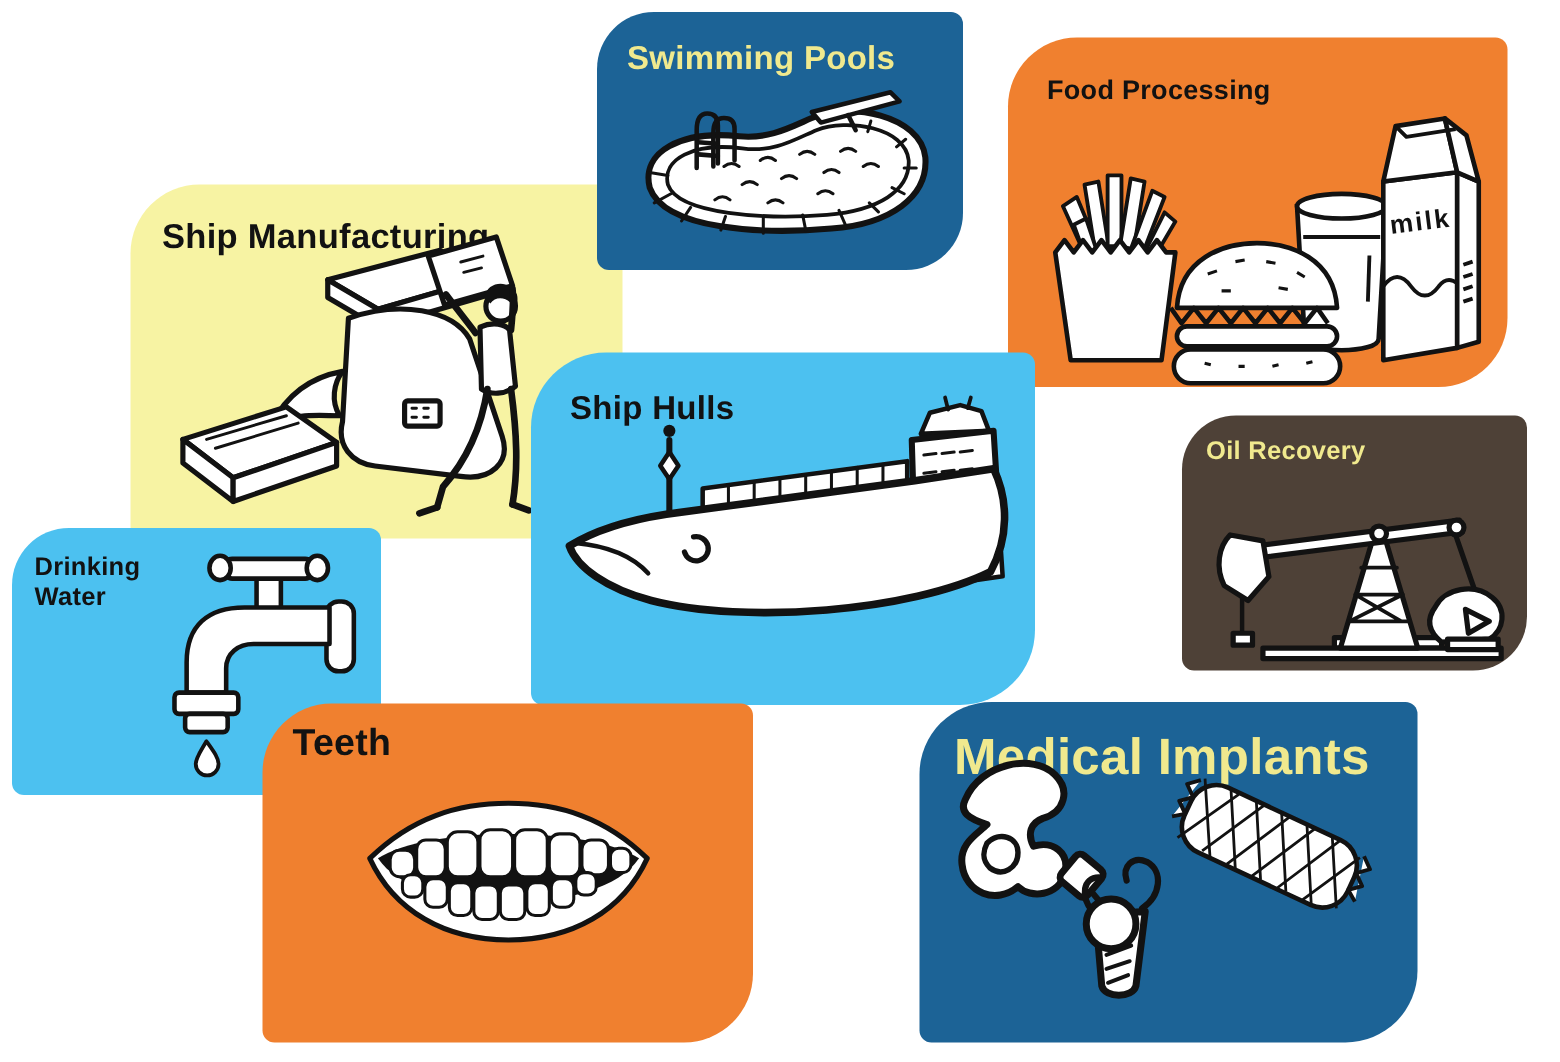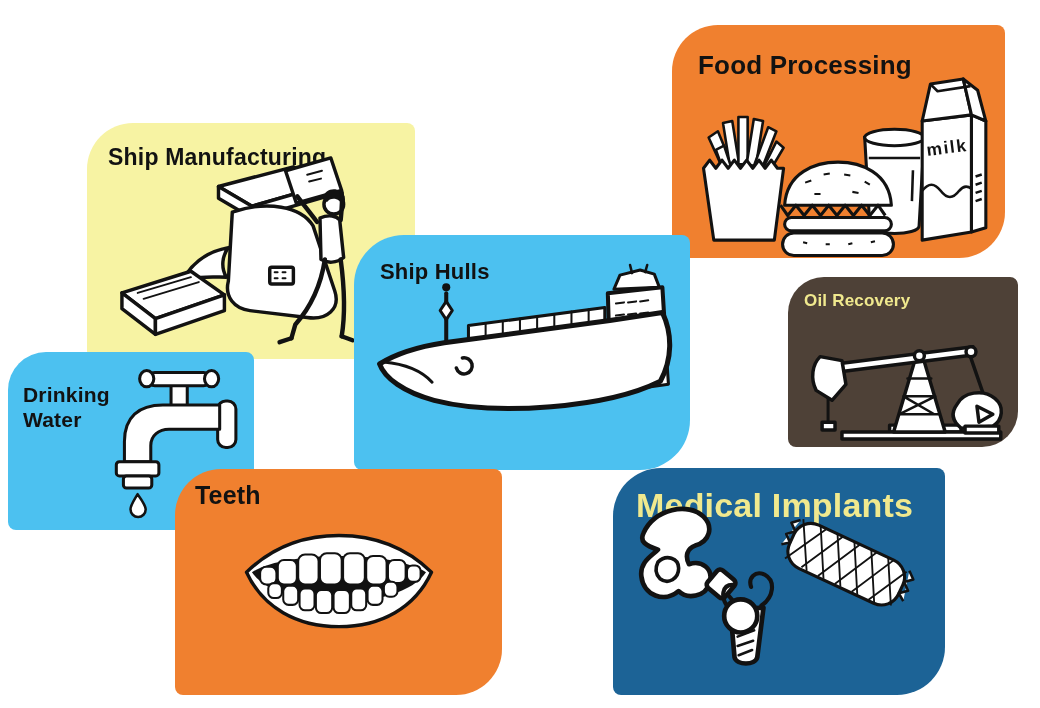--- a/index.html
+++ b/index.html
@@ -19,25 +19,25 @@
   .tile-paper  {left:87px;  top:123px; width:328px; height:236px; background:var(--pale-yellow); border-radius:46px 8px 46px 8px; z-index:1;}
   .tile-swim   {left:398px; top:8px;   width:244px; height:172px; background:var(--dark-blue);  border-radius:38px 8px 38px 8px; z-index:2;}
   .tile-food   {left:672px; top:25px;  width:333px; height:233px; background:var(--orange);     border-radius:46px 8px 46px 8px; z-index:2;}
   .tile-oil    {left:788px; top:277px; width:230px; height:170px; background:var(--brown);      border-radius:36px 8px 36px 8px; z-index:2;}
   .tile-ship   {left:354px; top:235px; width:336px; height:235px; background:var(--light-blue); border-radius:50px 8px 50px 8px; z-index:3;}
   .tile-water  {left:8px;   top:352px; width:246px; height:178px; background:var(--light-blue); border-radius:38px 8px 38px 8px; z-index:3;}
   .tile-teeth  {left:175px; top:469px; width:327px; height:226px; background:var(--orange);     border-radius:46px 8px 46px 8px; z-index:4;}
   .tile-medical{left:613px; top:468px; width:332px; height:227px; background:var(--dark-blue);  border-radius:48px 8px 48px 8px; z-index:4;}
 
   .label-swim   {left:20px; top:18px; font-size:22px;}
-  .label-food   {left:26px; top:25px; font-size:26px;}
+  .label-food   {left:26px; top:25px; font-size:18px;}
   .label-paper  {left:21px; top:21px; font-size:23px;}
   .label-ship   {left:26px; top:24px; font-size:22px;}
   .label-oil    {left:16px; top:14px; font-size:17px;}
-  .label-water  {left:15px; top:16px; font-size:21px; white-space:pre-line;margin-top:14px;}
+  .label-water  {left:15px; top:16px; font-size:17px; white-space:pre-line;}
   .label-teeth  {left:20px; top:11px; font-size:25px;}
   .label-medical{left:23px; top:17px; font-size:34px;}
 
   .art-swim   {left:18px; top:46px;}
   .art-food   {left:12px; top:30px;}
   .art-paper  {left:14px; top:30px;}
   .art-ship   {left:12px; top:28px;}
   .art-oil    {left:14px; top:32px;}
   .art-water  {left:84px; top:12px;}
   .art-teeth  {left:62px; top:42px;}
@@ -68,20 +68,38 @@
         <circle cx="233" cy="52" r="10"></circle>
         <path d="M222,46 C224,34 240,34 244,44 C245,48 244,52 242,54 C240,46 230,44 226,50 Z" fill="#121212" stroke="none"></path>
         <path d="M216,70 C210,62 202,52 196,44 M240,68 C241,58 242,48 241,40" fill="none" stroke-width="4.5"></path>
         <path d="M219,66 C228,62 236,64 239,68 L243,106 C236,112 226,112 220,108 Z"></path>
         <path d="M224,108 C220,134 210,156 194,174 L190,188 M240,108 C244,138 245,162 241,186" fill="none" stroke-width="4.5"></path>
         <path d="M190,188 L178,192 M241,186 L252,190" stroke-width="4.5" fill="none"></path>
       </g>
     </svg>
   </section>
 
+  <section class="tile tile-swim">
+    <h2 class="tile-label yellow label-swim">Swimming Pools</h2>
+    <svg class="art art-swim" width="212" height="114" viewBox="0 0 210 112">
+      <g stroke="#121212" stroke-linejoin="round" stroke-linecap="round">
+        <path d="M17,70 C11,46 38,32 76,36 C96,38 110,30 124,24 C148,13 196,22 199,50 C201,76 176,94 137,97 C92,101 27,98 17,70 Z" fill="#fff" stroke-width="4"></path>
+        <path d="M29,68 C25,51 46,40 78,44 C99,47 113,38 127,32 C147,24 186,30 188,52 C189,72 168,85 134,88 C94,91 36,88 29,68 Z" fill="none" stroke-width="2.5"></path>
+        <path d="M17,60 L29,62 M20,80 L31,74 M38,92 L44,83 M64,98 L67,89 M92,100 L92,90 M120,98 L118,88 M146,94 L142,85 M168,86 L162,80 M185,74 L177,70 M193,57 L185,57 M186,38 L180,43 M163,26 L161,33" stroke-width="2" fill="none"></path>
+        <path d="M66,56 q5,-4 10,0 M90,52 q5,-4 10,0 M116,48 q5,-4 10,0 M143,46 q5,-4 10,0 M78,68 q5,-4 10,0 M104,64 q5,-4 10,0 M132,60 q5,-4 10,0 M158,56 q5,-4 10,0 M60,78 q5,-4 10,0 M95,80 q5,-4 10,0 M128,74 q5,-4 10,0" stroke-width="2" fill="none"></path>
+        <g fill="none" stroke-width="3">
+          <path d="M48,57 L48,32 Q48,21 55,21 Q62,21 62,29 L62,54"></path>
+          <path d="M59,56 L59,34 Q59,24 66,24 Q73,24 73,31 L73,52"></path>
+          <path d="M49,40 L62,41 M49,48 L62,49"></path>
+        </g>
+        <path d="M124,20 L176,7 L182,13 L130,27 Z" fill="#fff" stroke-width="3"></path>
+        <path d="M148,22 L153,32" stroke-width="3" fill="none"></path>
+      </g>
+    </svg>
+  </section>
 
   <section class="tile tile-food">
     <h2 class="tile-label dark label-food">Food Processing</h2>
     <svg class="art art-food" width="308" height="206" viewBox="0 0 300 200">
       <g fill="#fff" stroke="#121212" stroke-width="2.5" stroke-linejoin="round">
         <path d="M24,80 L33,74 L48,110 L39,113 Z"></path>
           <path d="M38,66 L47,64 L54,108 L45,110 Z"></path>
         <path d="M53,60 L62,60 L62,106 L53,106 Z"></path>
           <path d="M68,62 L77,64 L70,108 L61,106 Z"></path>
         <path d="M82,70 L90,74 L76,110 L68,108 Z"></path>

